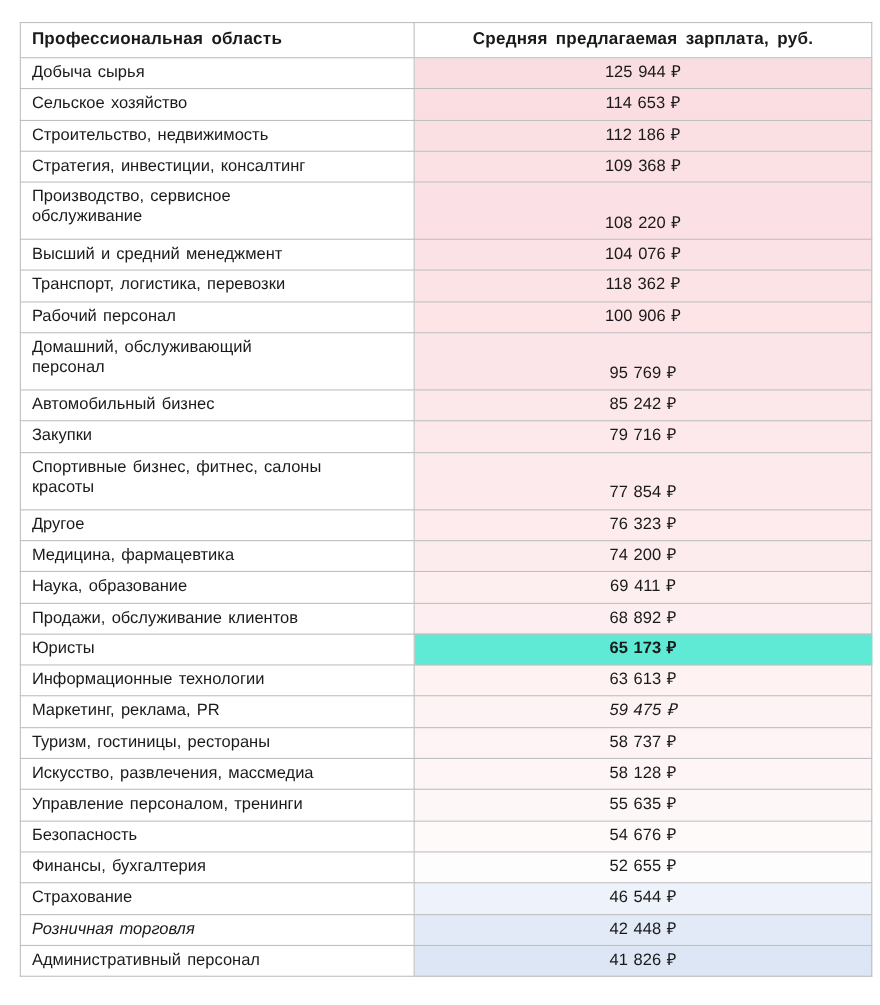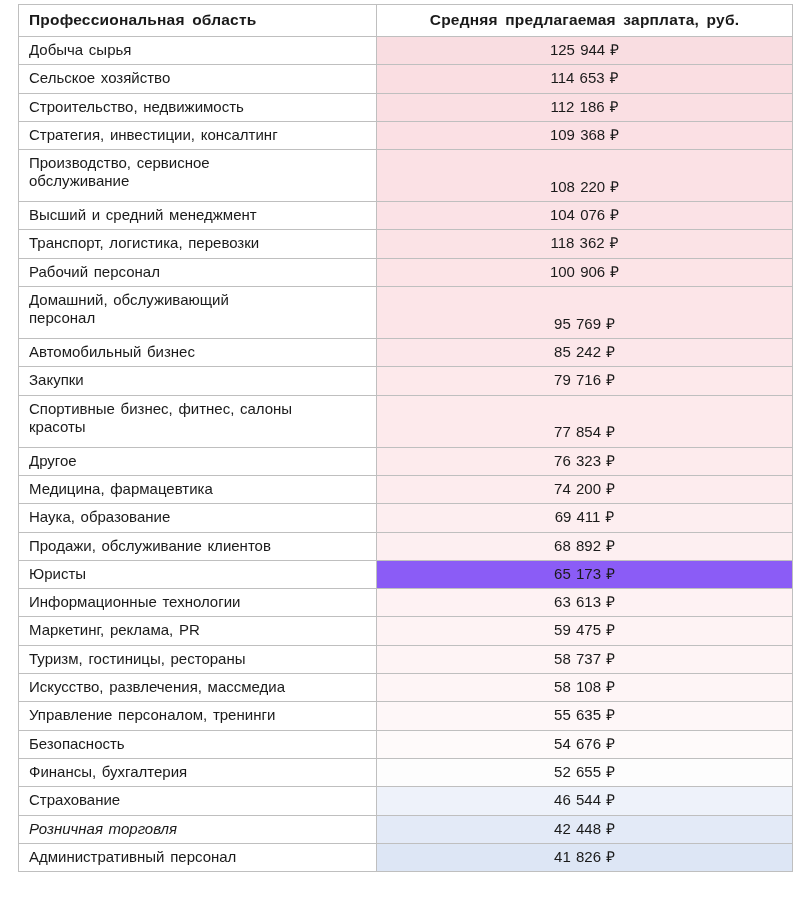--- a/index.html
+++ b/index.html
@@ -11,21 +11,21 @@
     width: 800px;
     height: 914px;
     font-family: "Liberation Sans", sans-serif;
     color: #1a1a1a;
     -webkit-font-smoothing: antialiased;
   }
   .sheet {
     width: 660px;
     height: 914px;
     box-sizing: border-box;
-    padding: 4px 8px 4px 18px;
+    padding: 20px 8px 4px 18px;
   }
   table.salary-table {
     border-collapse: collapse;
     width: 774px;
     table-layout: fixed;
   }
   table.salary-table col.c-area { width: 358px; }
   table.salary-table col.c-salary { width: 416px; }
 
   th.head-cell {
@@ -146,37 +146,37 @@
         <tr>
           <td class="area-cell" style="white-space: pre-line; margin-left: 13px;">Наука, образование</td>
           <td class="salary-cell" style="background: rgb(253, 238, 240);">69 411 ₽</td>
         </tr>
         <tr>
           <td class="area-cell" style="white-space: pre-line;">Продажи, обслуживание клиентов</td>
           <td class="salary-cell" style="background: rgb(253, 239, 241);">68 892 ₽</td>
         </tr>
         <tr>
           <td class="area-cell" style="white-space: pre-line; border-radius: 13px;">Юристы</td>
-          <td class="salary-cell" style="background: #8b5cf6;">65 173 ₽</td>
+          <td class="salary-cell" style="background: #5eead4; font-weight: bold;">65 173 ₽</td>
         </tr>
         <tr>
           <td class="area-cell" style="white-space: pre-line;">Информационные технологии</td>
           <td class="salary-cell" style="background: rgb(254, 242, 243);">63 613 ₽</td>
         </tr>
         <tr>
           <td class="area-cell" style="white-space: pre-line;">Маркетинг, реклама, PR</td>
-          <td class="salary-cell" style="background: rgb(254, 243, 244);">59 475 ₽</td>
+          <td class="salary-cell" style="background: rgb(254, 243, 244); font-style: italic;">59 475 ₽</td>
         </tr>
         <tr>
           <td class="area-cell" style="white-space: pre-line; margin-top: 36px;">Туризм, гостиницы,  рестораны</td>
           <td class="salary-cell" style="background: rgb(254, 244, 245);">58 737 ₽</td>
         </tr>
         <tr>
           <td class="area-cell" style="white-space: pre-line;">Искусство, развлечения, массмедиа</td>
-          <td class="salary-cell" style="background: rgb(254, 245, 246);">58 108 ₽</td>
+          <td class="salary-cell" style="background: rgb(254, 245, 246);">58 128 ₽</td>
         </tr>
         <tr>
           <td class="area-cell" style="white-space: pre-line;">Управление персоналом, тренинги</td>
           <td class="salary-cell" style="background: rgb(254, 247, 248);">55 635 ₽</td>
         </tr>
         <tr>
           <td class="area-cell" style="white-space: pre-line;">Безопасность</td>
           <td class="salary-cell" style="background: rgb(254, 250, 250);">54 676 ₽</td>
         </tr>
         <tr>

